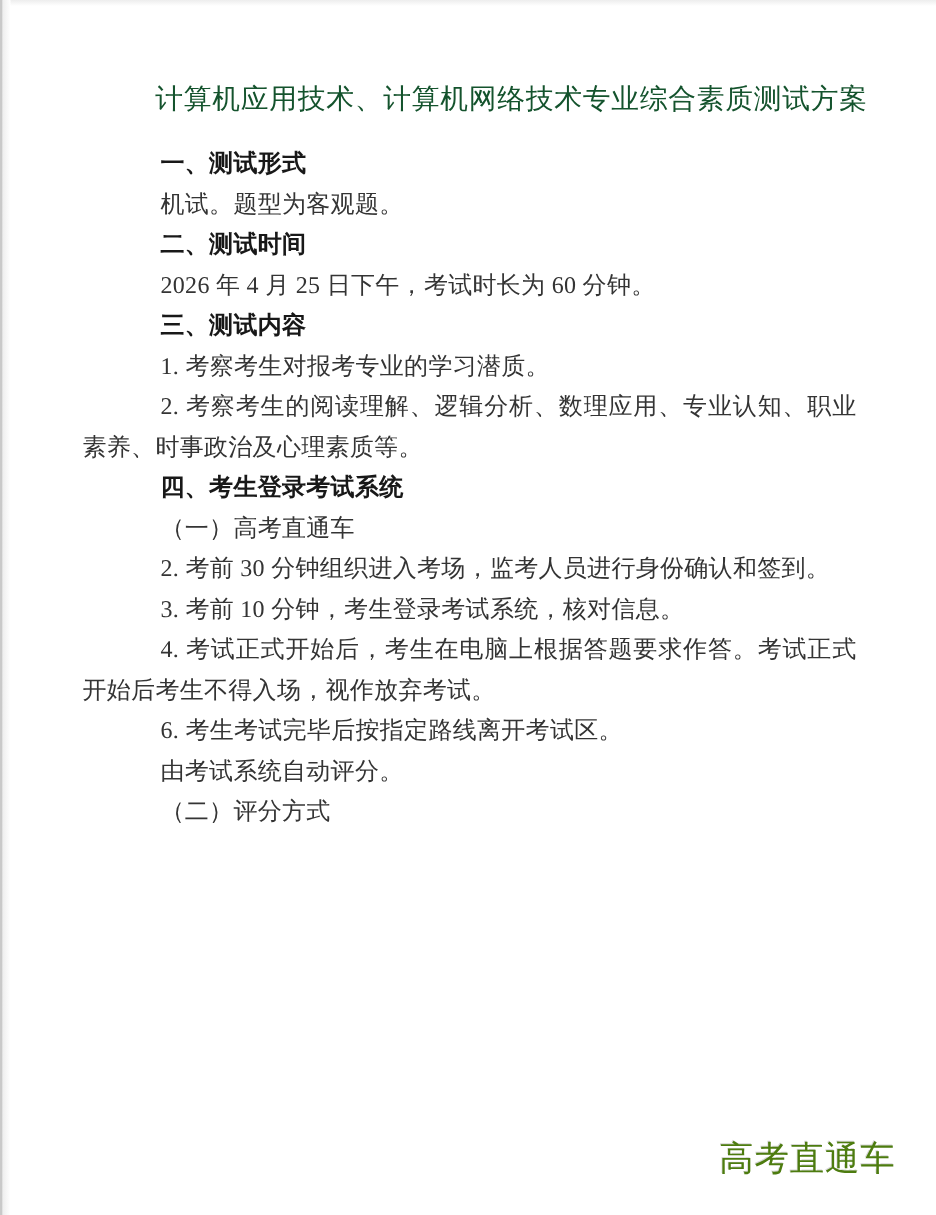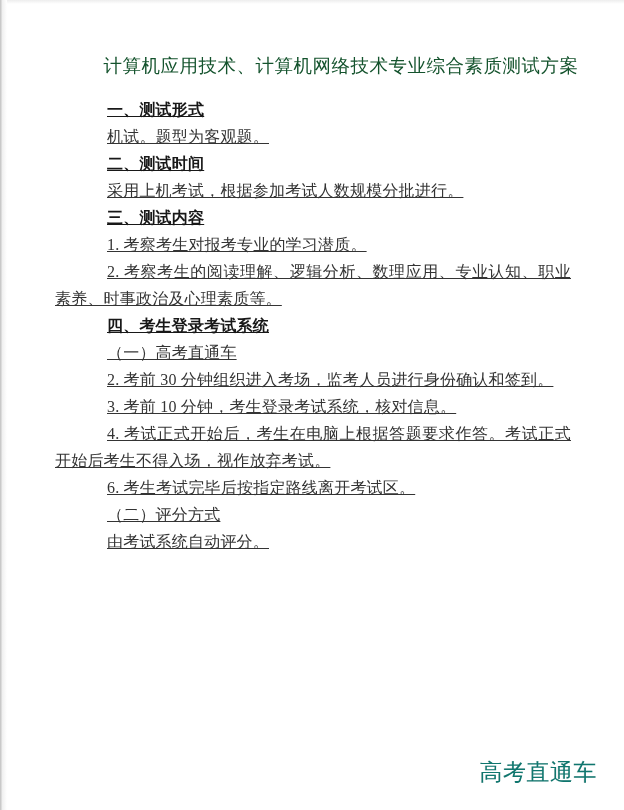--- a/index.html
+++ b/index.html
@@ -50,61 +50,60 @@
     width: 516px;
     font-size: 16px;
     line-height: 27px;
     color: #343434;
     text-align: justify;
     letter-spacing: 0.2px;
   }
   .content p {
     margin: 0;
     text-indent: 52px;
-    text-decoration: underline;
   }
   .content p.h {
     font-family: "Liberation Sans", "DejaVu Sans", sans-serif;
     font-weight: 700;
     color: #181818;
   }
   .watermark {
     position: absolute;
     right: 27px;
     bottom: 24px;
     font-family: "Liberation Sans", "DejaVu Sans", sans-serif;
     font-size: 23px;
     line-height: 28px;
-    color: #0f766e;
+    color: #4d7c0f;
     letter-spacing: 0.5px;
     text-shadow: 1px 1px 0 rgba(255,255,255,0.95), -0.5px -0.5px 0 rgba(140,140,140,0.35);
     white-space: nowrap;
   }
 </style>
 </head>
 <body>
 
 <div class="page">
   <div class="edge-top"></div>
   <div class="edge-left"></div>
 
   <h1 class="title">计算机应用技术、计算机网络技术专业综合素质测试方案</h1>
 
   <div class="content">
     <p class="h">一、测试形式</p>
     <p>机试。题型为客观题。</p>
     <p class="h">二、测试时间</p>
-    <p>采用上机考试，根据参加考试人数规模分批进行。</p>
+    <p>2026 年 4 月 25 日下午，考试时长为 60 分钟。</p>
     <p class="h">三、测试内容</p>
     <p>1. 考察考生对报考专业的学习潜质。</p>
     <p>2. 考察考生的阅读理解、逻辑分析、数理应用、专业认知、职业素养、时事政治及心理素质等。</p>
     <p class="h">四、考生登录考试系统</p>
     <p>（一）高考直通车</p>
     <p>2. 考前 30 分钟组织进入考场，监考人员进行身份确认和签到。</p>
     <p>3. 考前 10 分钟，考生登录考试系统，核对信息。</p>
     <p>4. 考试正式开始后，考生在电脑上根据答题要求作答。考试正式开始后考生不得入场，视作放弃考试。</p>
     <p>6. 考生考试完毕后按指定路线离开考试区。</p>
+    <p>由考试系统自动评分。</p>
     <p>（二）评分方式</p>
-    <p>由考试系统自动评分。</p>
   </div>
 
   <div class="watermark">高考直通车</div>
 </div>
 
 </body></html>

